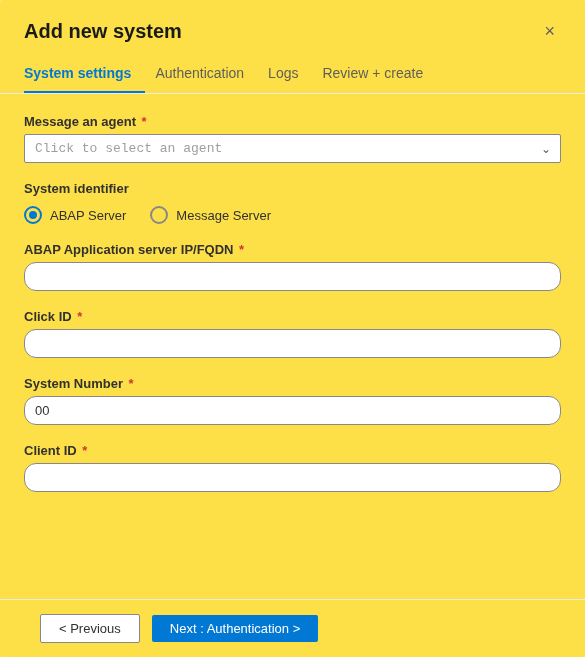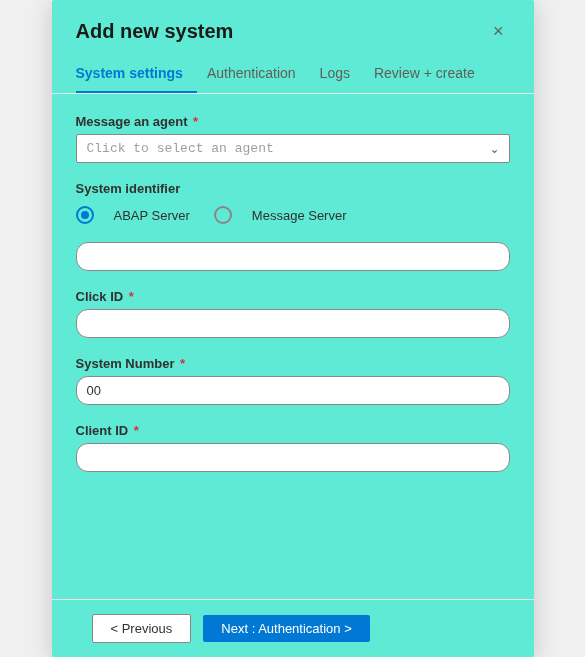--- a/index.html
+++ b/index.html
@@ -5,22 +5,22 @@
     * { box-sizing: border-box; margin: 0; padding: 0; }
     body {
       font-family: 'Segoe UI', Arial, sans-serif;
       background: #f0f0f0;
       display: flex;
       justify-content: center;
       align-items: center;
       min-height: 100vh;
     }
     .dialog {
-      background: #5eead4;
-      width: 482px;
+      background: #fde047;
+      width: 585px;
       min-height: 657px;
       border-radius: 2px;
       box-shadow: 0 4px 24px rgba(0,0,0,0.18);
       display: flex;
       flex-direction: column;
       position: relative;
     }
     .dialog-header {
       display: flex;
       align-items: flex-start;
@@ -107,21 +107,21 @@
     }
     .radio-group {
       display: flex;
       align-items: center;
       gap: 24px;
       margin-top: 4px;
     }
     .radio-option {
       display: flex;
       align-items: center;
-      gap: 20px;
+      gap: 8px;
       cursor: pointer;
       font-size: 13px;
       color: #323130;
     }
     .radio-circle {
       width: 18px;
       height: 18px;
       border-radius: 50%;
       border: 2px solid #8a8886;
       display: flex;
@@ -221,20 +221,23 @@
           <span>ABAP Server</span>
         </label>
         <label class="radio-option">
           <div class="radio-circle"></div>
           <span>Message Server</span>
         </label>
       </div>
     </div>
 
     <div class="form-group">
+      <label class="form-label">
+        <span>ABAP Application server IP/FQDN</span><span class="required-star"> *</span>
+      </label>
       <input type="text" class="text-input" value="" style="">
     </div>
 
     <div class="form-group">
       <label class="form-label">
         <span>Click ID</span><span class="required-star"> *</span>
       </label>
       <input type="text" class="text-input" value="" style="">
     </div>
 

